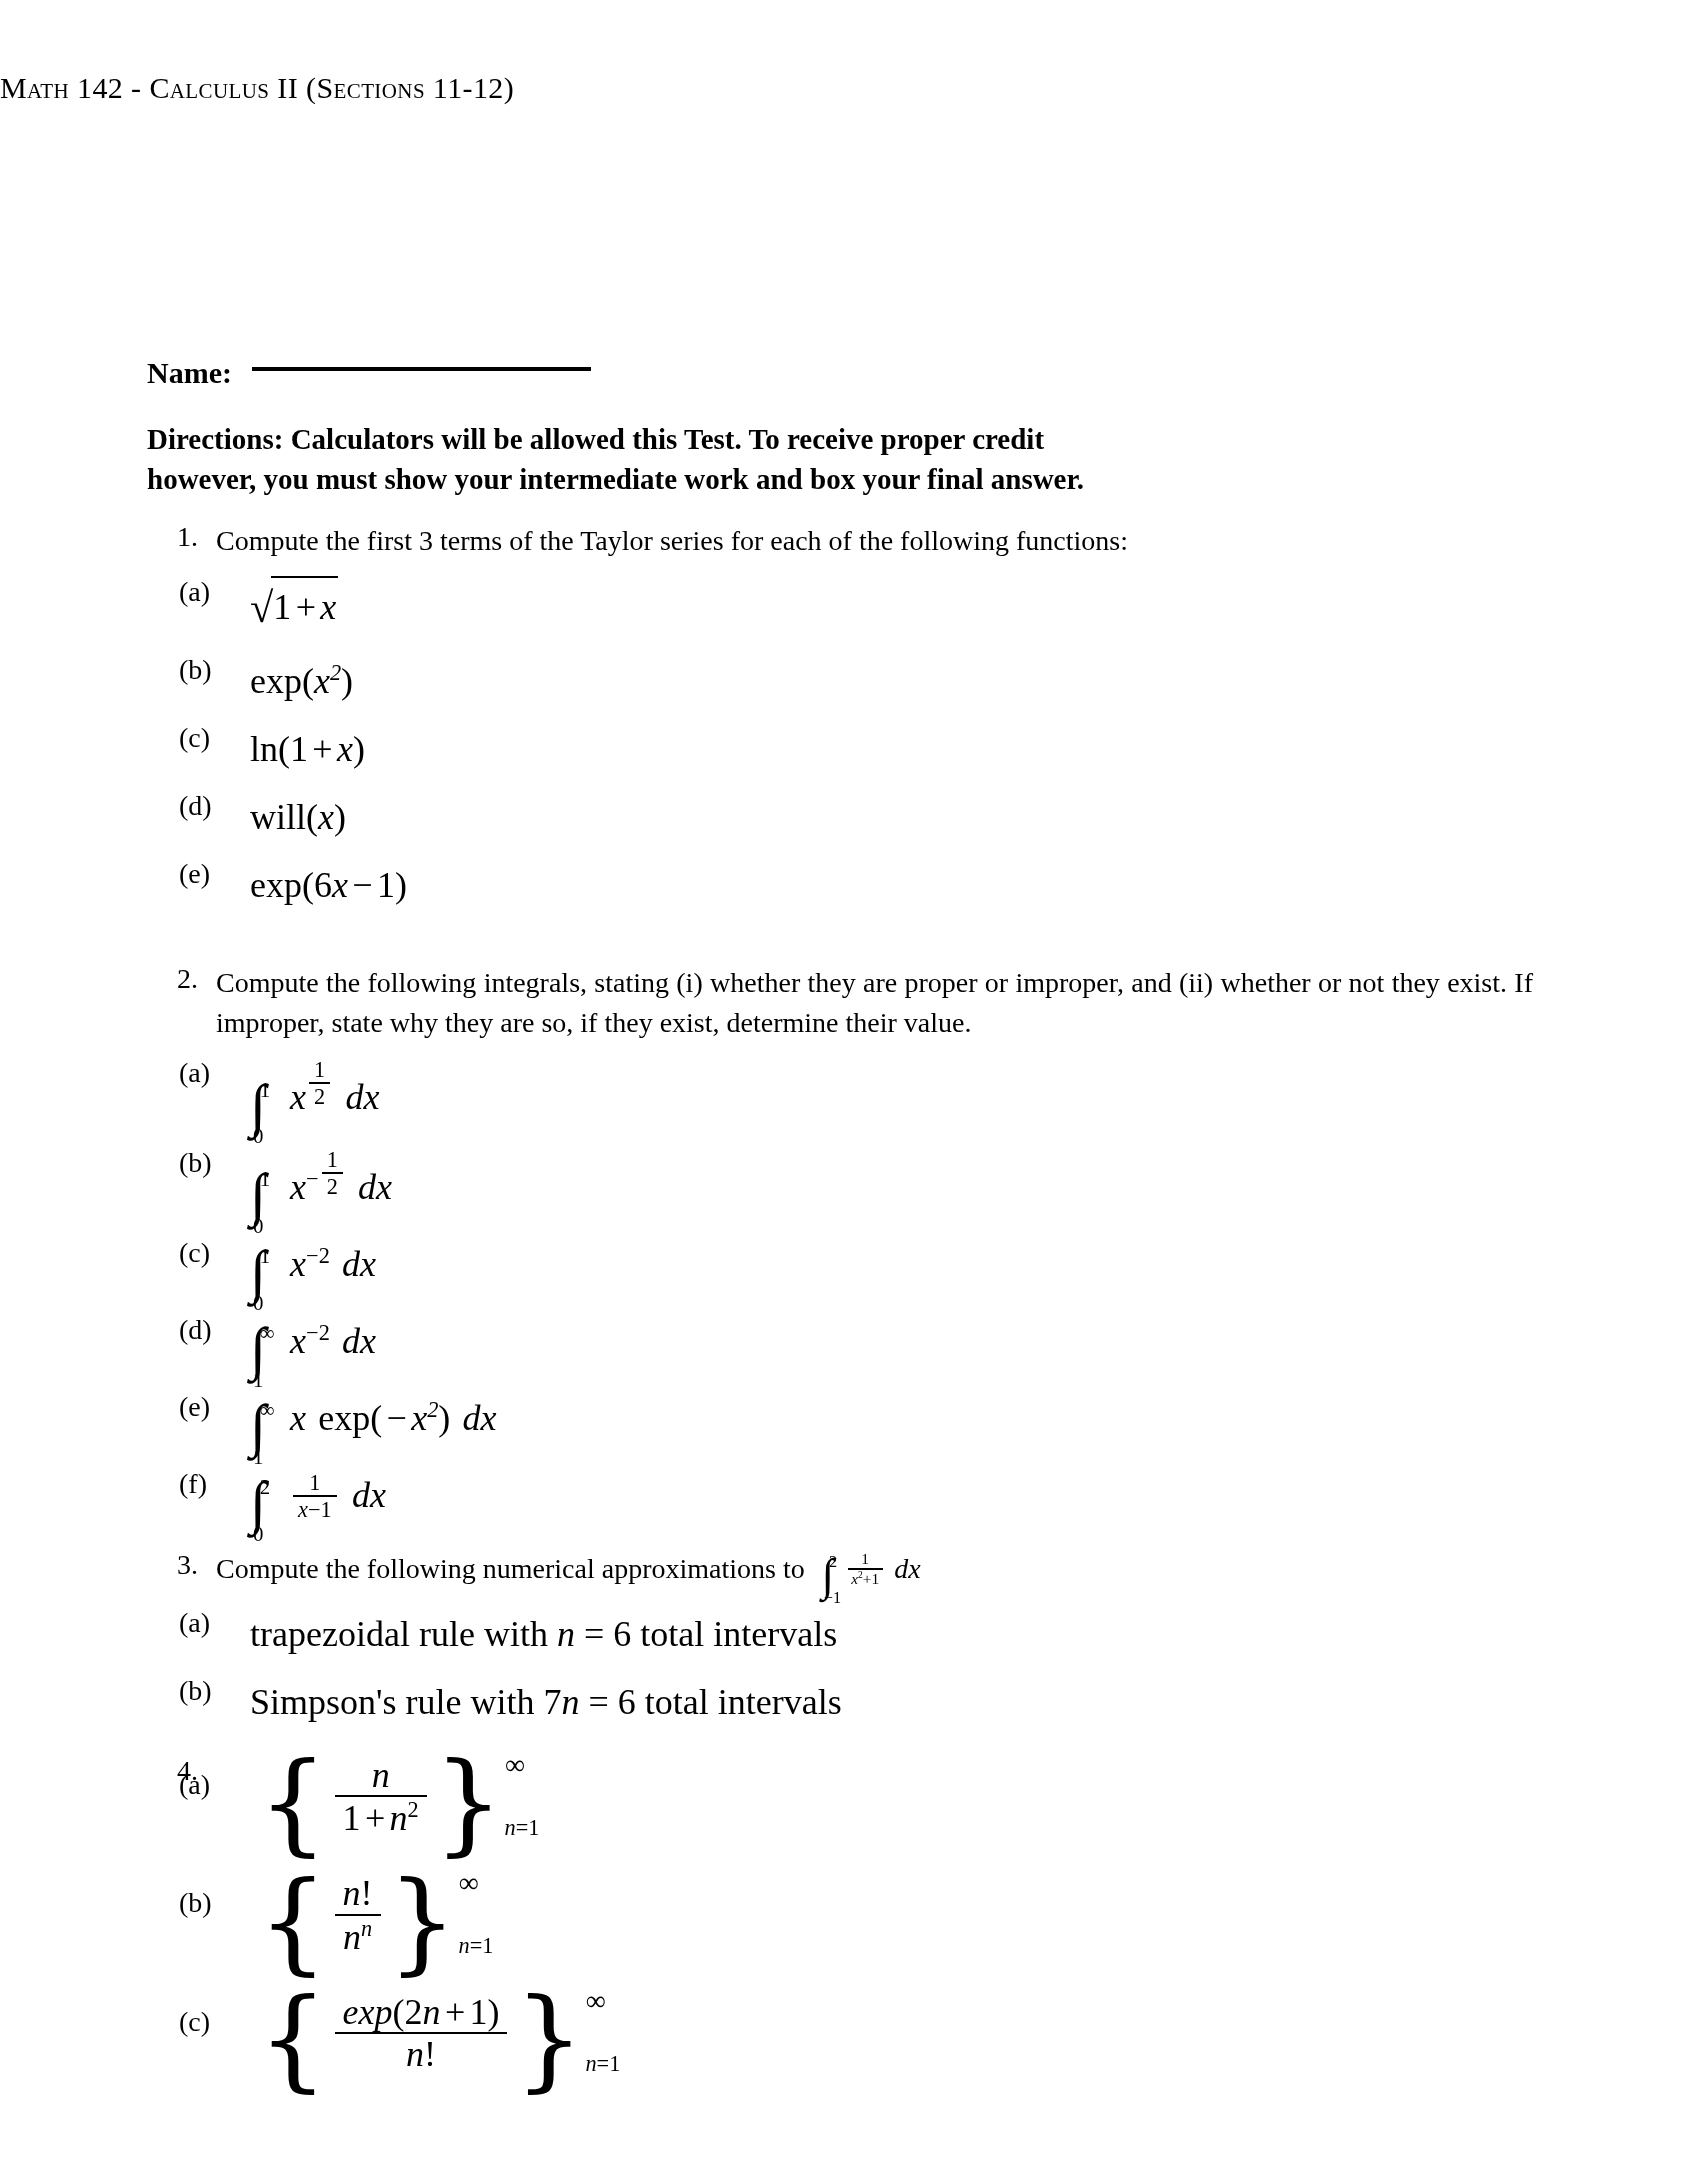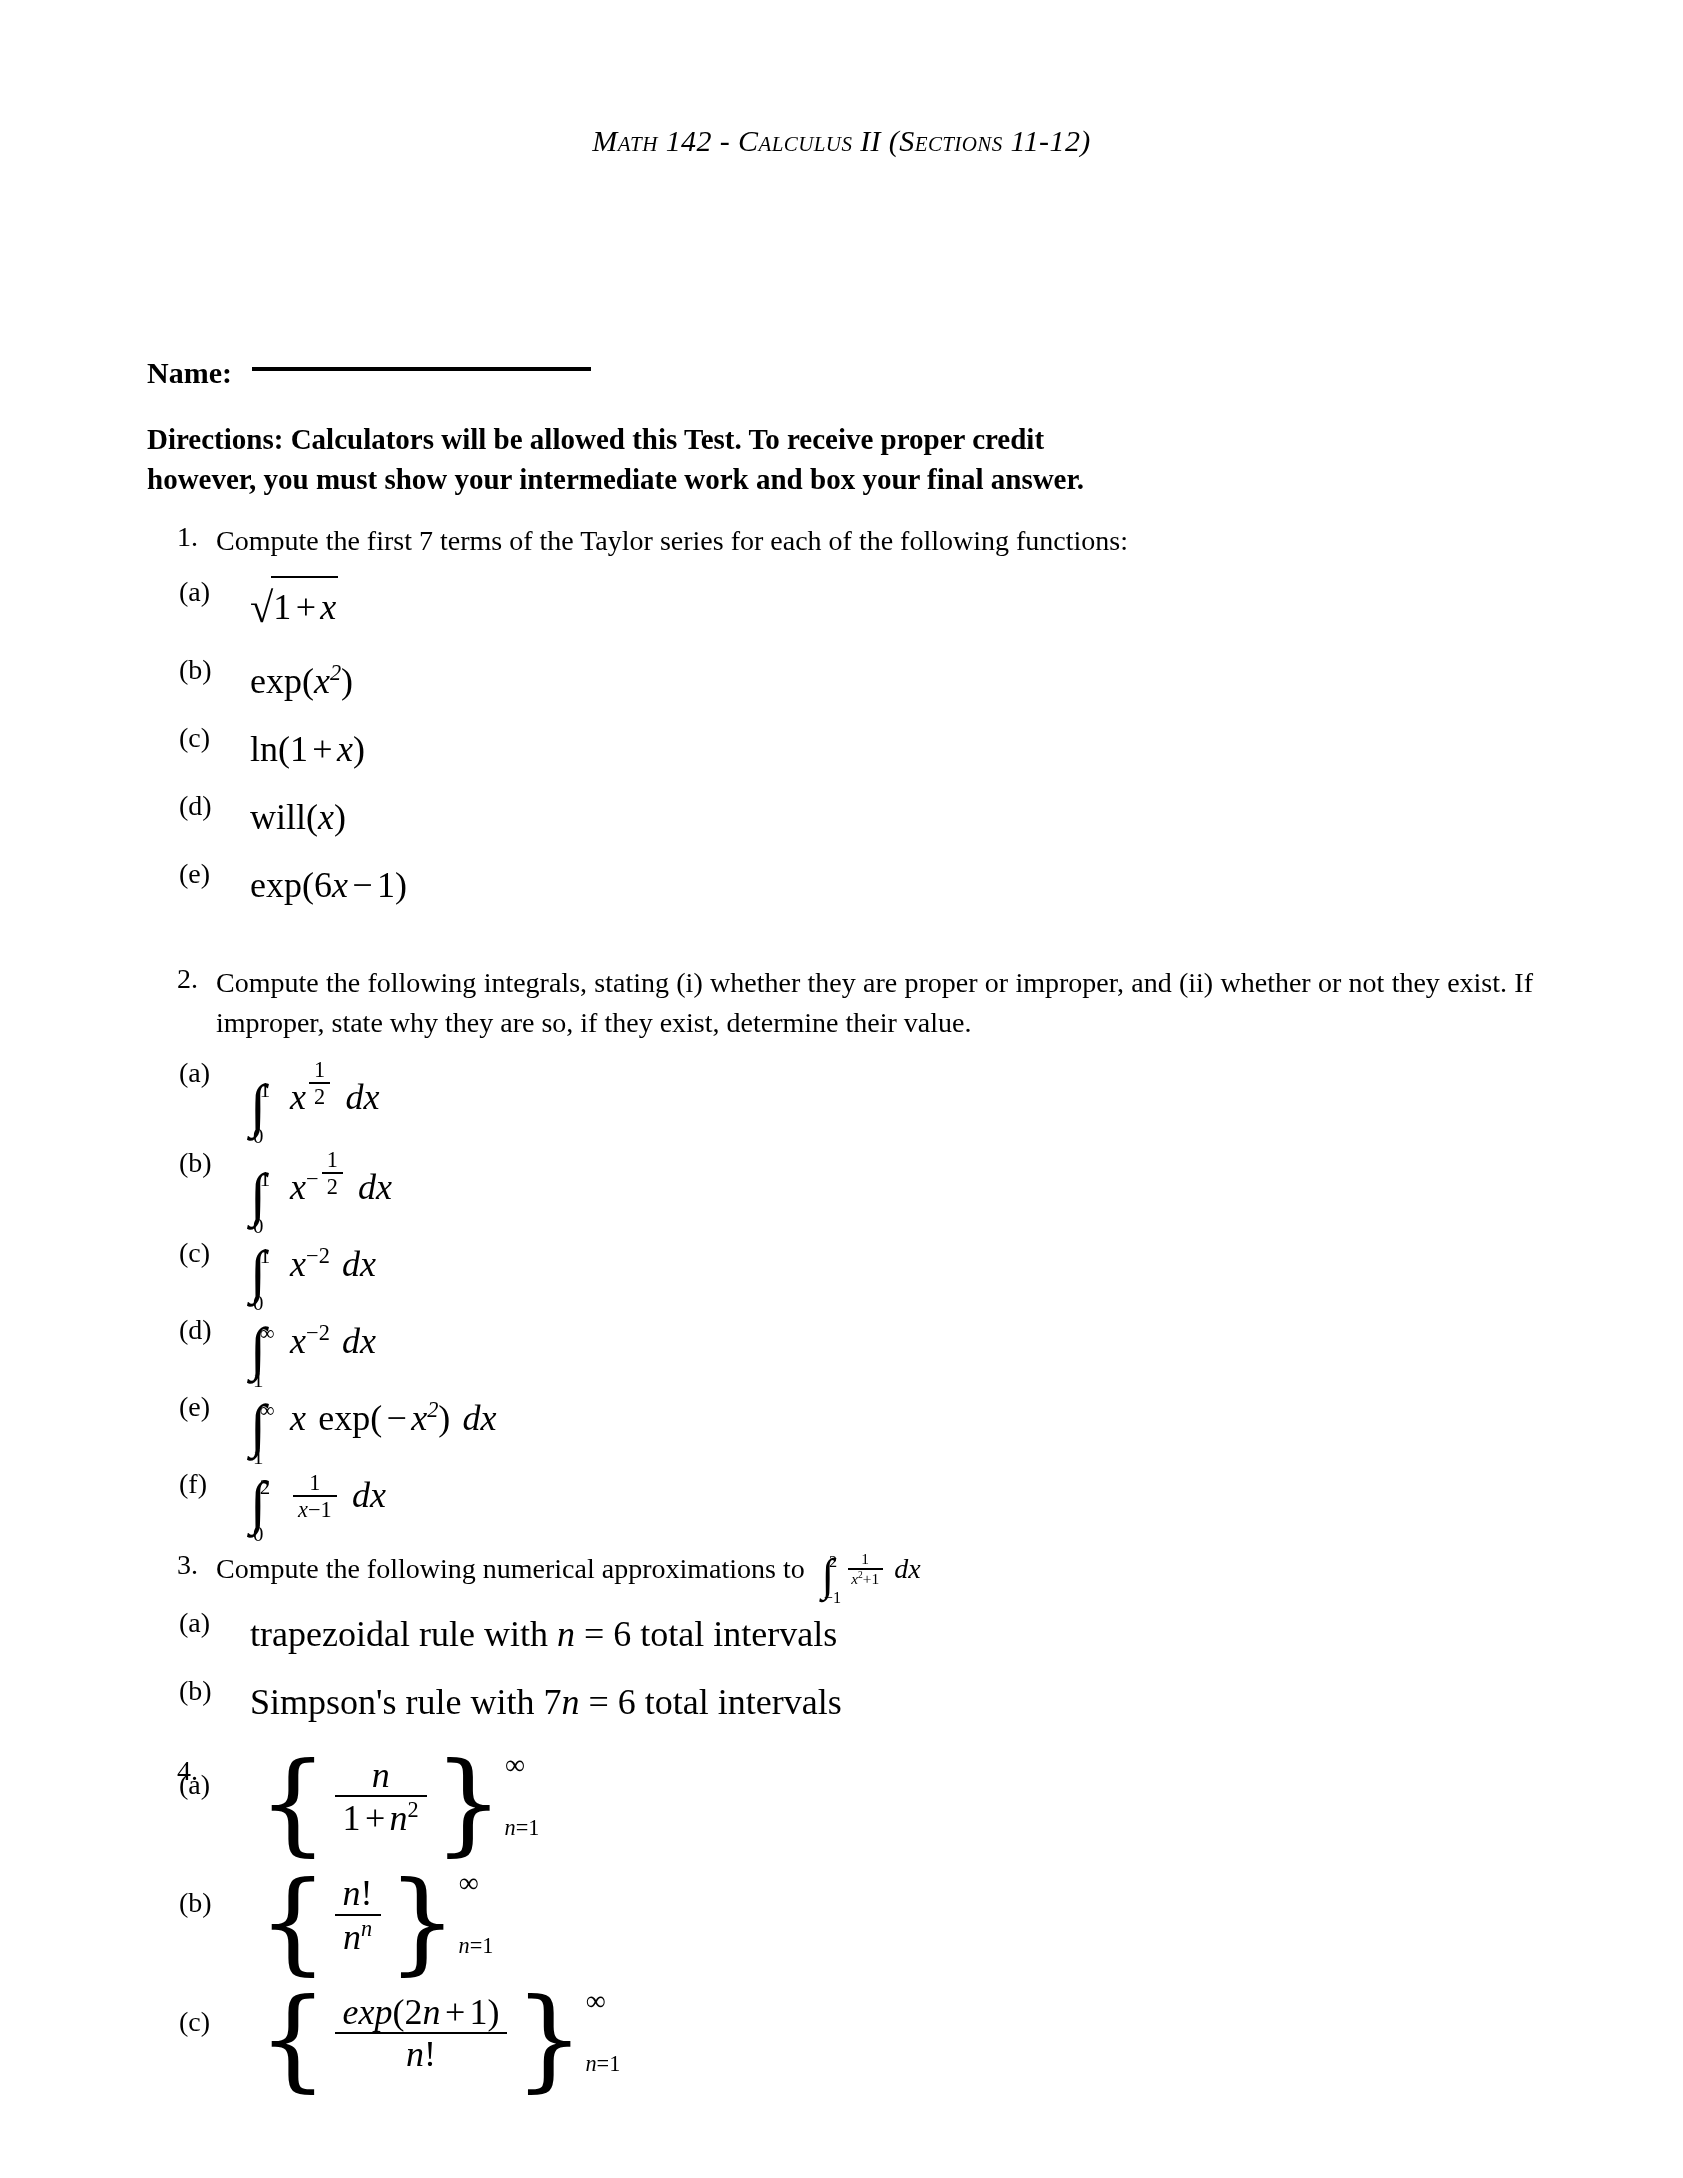--- a/index.html
+++ b/index.html
@@ -7,21 +7,21 @@
     width:1683px; height:2178px;
     background:#ffffff;
     font-family:"Liberation Serif","DejaVu Serif",serif;
     color:#000000;
     position:relative;
     overflow:hidden;
   }
   .page { position:absolute; left:0; top:0; width:1683px; height:2178px; }
 
   
-  .header { text-align:center; margin-top:120px; line-height:1.42;font-style:italic; }
+  .header { text-align:left; margin-top:67px; line-height:1.42; }
   .hdr-line {
     font-size:30px;
     font-variant:small-caps;
     letter-spacing:0.4px;
   }
 
   
   .content {
     position:absolute;
     left:147px;
@@ -213,21 +213,21 @@
     </div>
 
     <div class="directions">
       <span>Directions: Calculators will be allowed this Test. To receive proper credit however, you must show your intermediate work and </span><span class="ital">box</span><span> your final answer.</span>
     </div>
 
     <ol class="problems">
 
       <li class="problem" style="margin-bottom:34px;">
         <span class="pnum">1.</span>
-        <div class="ptext nojust">Compute the first 7 terms of the Taylor series for each of the following functions:</div>
+        <div class="ptext nojust">Compute the first 3 terms of the Taylor series for each of the following functions:</div>
         <ol class="subs">
 
           <li class="sub">
             <span class="snum">(a)</span>
             <span class="sbody">
               <span class="sqrt"><span class="radical">√</span><span class="rad-body"><span class="num">1</span><span class="op">+</span><span class="m">x</span></span></span>
             </span>
           </li>
 
           <li class="sub">

